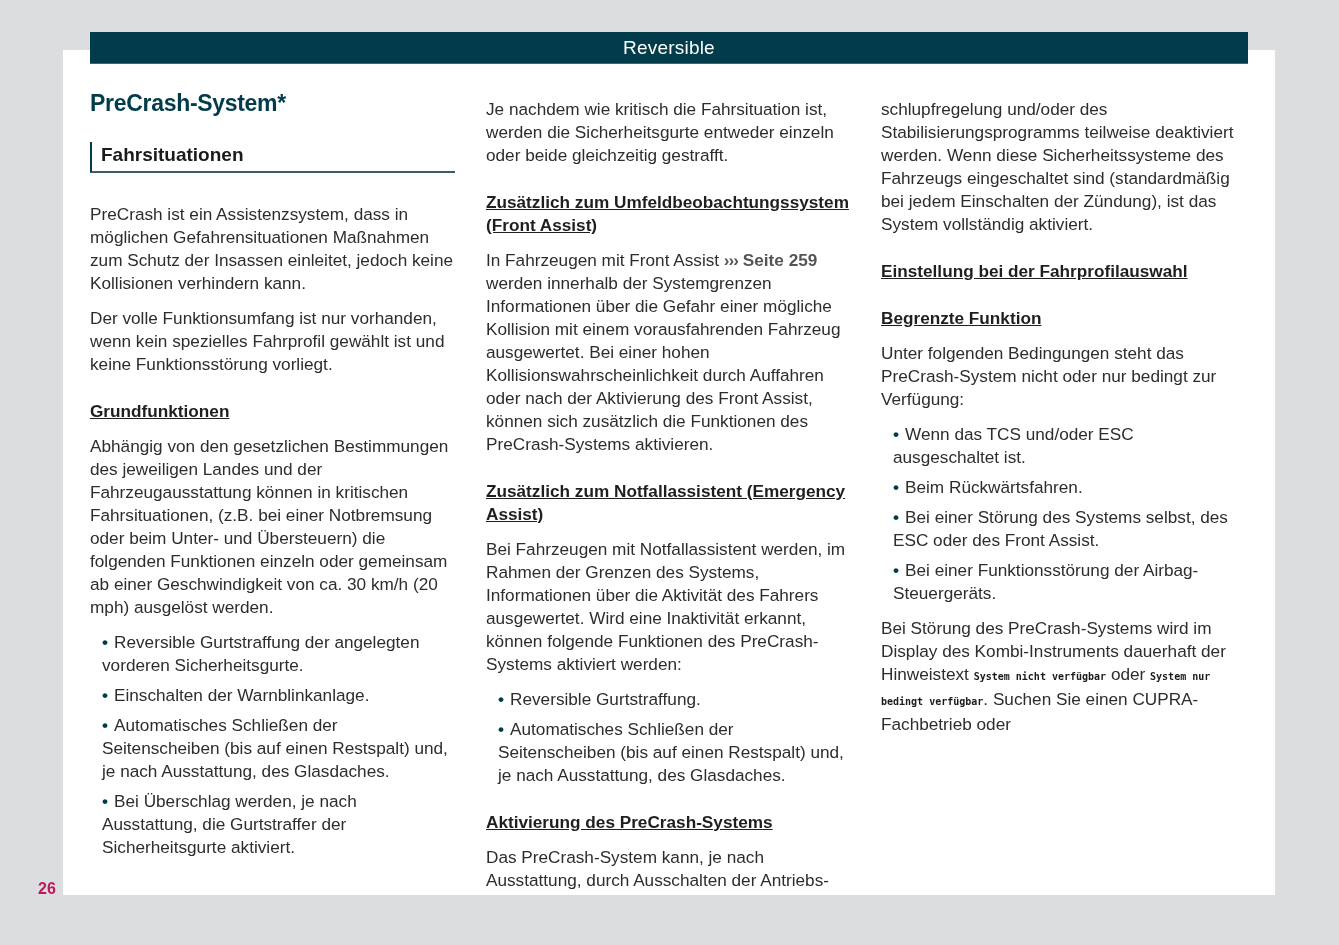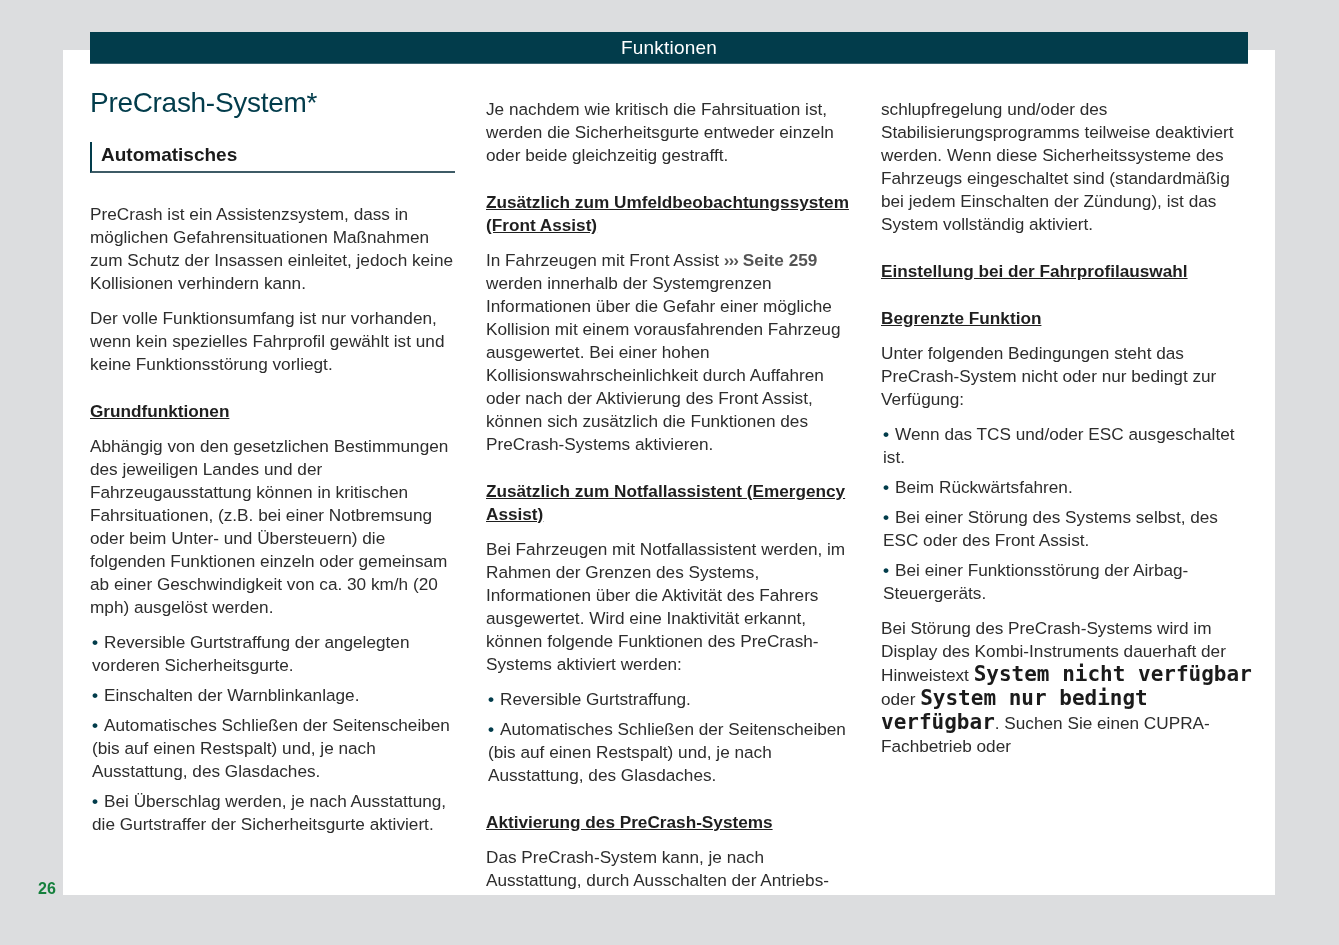--- a/index.html
+++ b/index.html
@@ -26,36 +26,36 @@
     display: flex; align-items: center; justify-content: center;
   }
   .header-bar span {
     color: #ffffff;
     font-size: 19px;
     letter-spacing: 0.2px;
   }
   .page-number {
     position: absolute;
     left: 38px; top: 880px;
-    font-size: 16px; font-weight: bold; color: #15803d;
+    font-size: 16px; font-weight: bold; color: #be185d;
   }
   .col {
     position: absolute;
     top: 86px;
     width: 372px;
     font-size: 17.2px;
     line-height: 23px;
     color: #2d2d2d;
   }
   .col1 { left: 90px; }
   .col2 { left: 486px; }
   .col3 { left: 881px; }
   .title {
-    font-size: 28px;
-    font-weight: normal;
+    font-size: 23px;
+    font-weight: bold;
     color: #023c4b;
     margin: 0;
     line-height: 34px;
     letter-spacing: -0.3px;
   }
   .section-head {
     margin-top: 22px;
     border-left: 2px solid #023c4b;
     border-bottom: 2px solid #3e5b66;
     padding: 0 0 3px 9px;
@@ -65,44 +65,44 @@
     line-height: 26px;
     width: 354px;
   }
   p { margin: 12px 0 12px 0; }
   .sub {
     font-weight: bold;
     color: #1f1f1f;
     margin: 0 0 8px 0;
   }
   .gap-lg { margin-top: 24px; text-decoration: underline; }
-  ul { list-style: none; margin: 2px; padding: 0; }
+  ul { list-style: none; margin: 12px; padding: 0; }
   li { margin: 0 0 7px 0; }
   li .dot { color: #023c4b; font-weight: bold; margin-right: 6px; }
   .xref-arrow { color: #555; font-weight: bold; letter-spacing: -1px; }
   .xref { color: #555; font-weight: bold; }
   .mono {
     font-family: "DejaVu Sans Mono", "Liberation Mono", monospace;
     font-weight: bold;
-    font-size: 21px;
+    font-size: 10px;
     color: #1b1b1b;
   }
 </style>
 </head>
 <body>
 
 <div class="page"></div>
 
 <div class="header-bar">
-  <span>Funktionen</span>
+  <span>Reversible</span>
 </div>
 
 <div class="col col1">
   <h1 class="title">PreCrash-System*</h1>
-  <div class="section-head">Automatisches</div>
+  <div class="section-head">Fahrsituationen</div>
   <div style="height:18px"></div>
   <p>PreCrash ist ein Assistenzsystem, dass in möglichen Gefahrensituationen Maßnahmen zum Schutz der Insassen einleitet, jedoch keine Kollisionen verhindern kann.</p>
   <p>Der volle Funktionsumfang ist nur vorhanden, wenn kein spezielles Fahrprofil gewählt ist und keine Funktionsstörung vorliegt.</p>
   <p class="sub gap-lg">Grundfunktionen</p>
   <p>Abhängig von den gesetzlichen Bestimmungen des jeweiligen Landes und der Fahrzeugausstattung können in kritischen Fahrsituationen, (z.B. bei einer Notbremsung oder beim Unter- und Übersteuern) die folgenden Funktionen einzeln oder gemeinsam ab einer Geschwindigkeit von ca. 30 km/h (20 mph) ausgelöst werden.</p>
   <ul>
     <li><span class="dot">•</span><span>Reversible Gurtstraffung der angelegten vorderen Sicherheitsgurte.</span></li>
     <li><span class="dot">•</span><span>Einschalten der Warnblinkanlage.</span></li>
     <li><span class="dot">•</span><span>Automatisches Schließen der Seitenscheiben (bis auf einen Restspalt) und, je nach Ausstattung, des Glasdaches.</span></li>
     <li><span class="dot">•</span><span>Bei Überschlag werden, je nach Ausstattung, die Gurtstraffer der Sicherheitsgurte aktiviert.</span></li>

